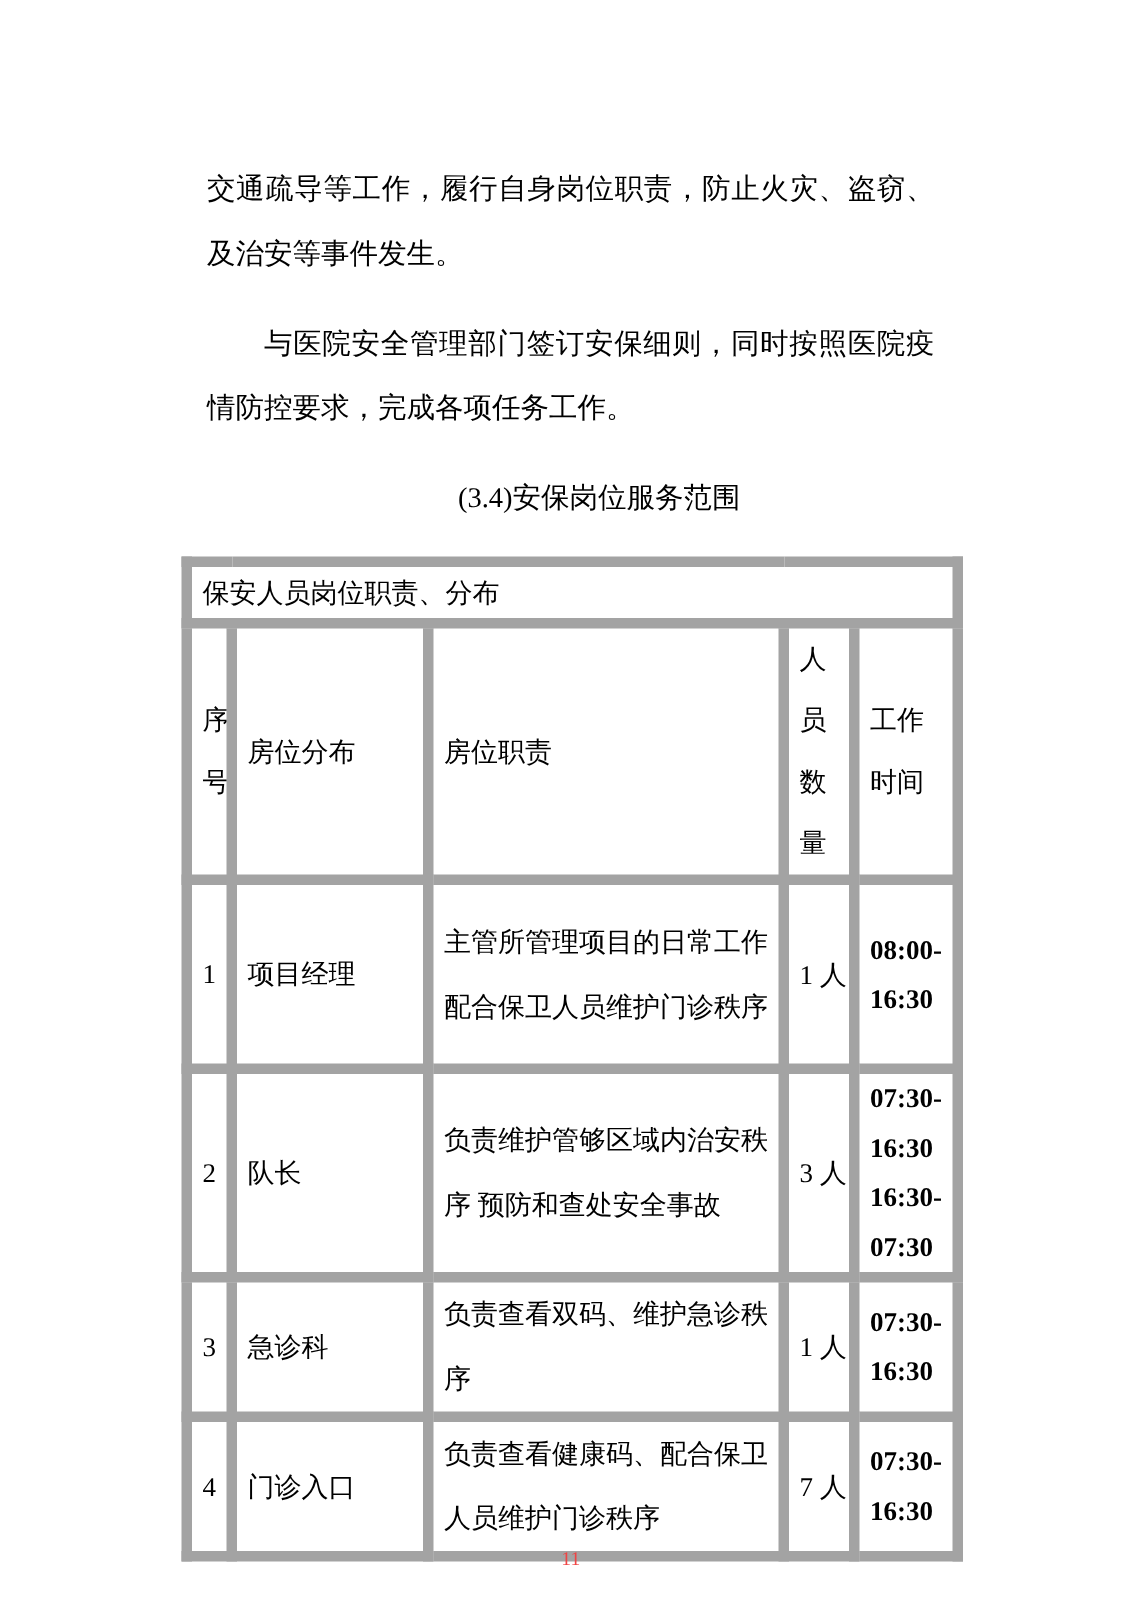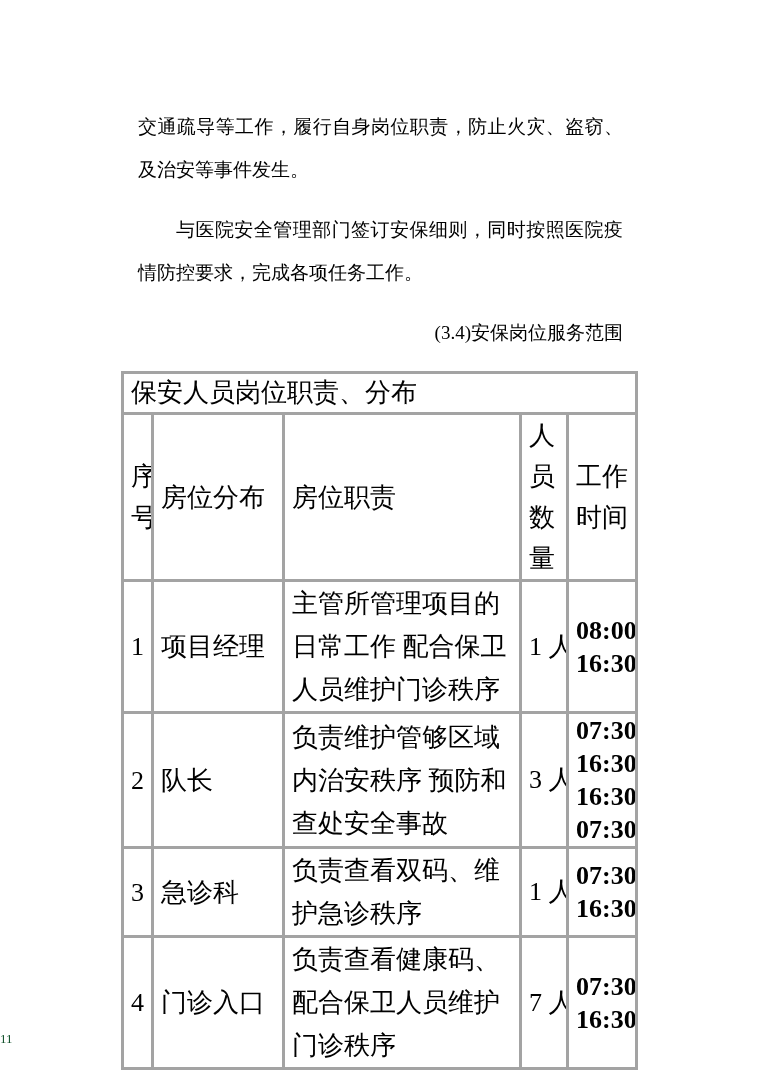--- a/index.html
+++ b/index.html
@@ -22,31 +22,31 @@
     width: 519px;
   }
   .para {
     margin: 17px;
     font-size: 19px;
     line-height: 43px;
     text-align: justify;
     text-justify: inter-character;
   }
   .para.indent { text-indent: 38px; }
-  .para.no-justify { text-align: right; }
+  .para.no-justify { text-align: center; }
 
   table.duty-table {
     border-collapse: collapse;
     table-layout: fixed;
     width: 514px;
     margin-top: 0;
   }
   table.duty-table td {
-    border: 3px solid #a3a3a3;
-    font-size: 26px;
+    border: 7px solid #a3a3a3;
+    font-size: 18px;
     vertical-align: middle;
     padding: 0 4px 0 7px;
     overflow: hidden;
   }
   .r-band  { height: 41px; }
   .r-head  { height: 160px; }
   .row-1   { height: 126px; }
   .row-2   { height: 130px; }
   .row-3   { height: 83px;  }
   .row-4   { height: 80px;  }
@@ -55,22 +55,23 @@
   td.text-cell    { line-height: 43px; }
   td.duty-cell    { line-height: 43px; text-align: left; }
   td.count-cell   { line-height: 24px; white-space: nowrap; }
   td.time-cell    { line-height: 33px; white-space: pre-line; padding-left: 5px; font-weight: bold; }
 
   .page-number {
     position: absolute;
     top: 1031px;
     left: 0;
     width: 100%;
+    text-align: center;
     font-size: 13px;
-    color: #14532d;
+    color: #ef4444;
   }
 </style>
 </head>
 <body>
 
 <div class="page">
   <div class="content">
 
     <p class="para">交通疏导等工作，履行自身岗位职责，防止火灾、盗窃、及治安等事件发生。</p>
     <p class="para indent">与医院安全管理部门签订安保细则，同时按照医院疫情防控要求，完成各项任务工作。</p>

